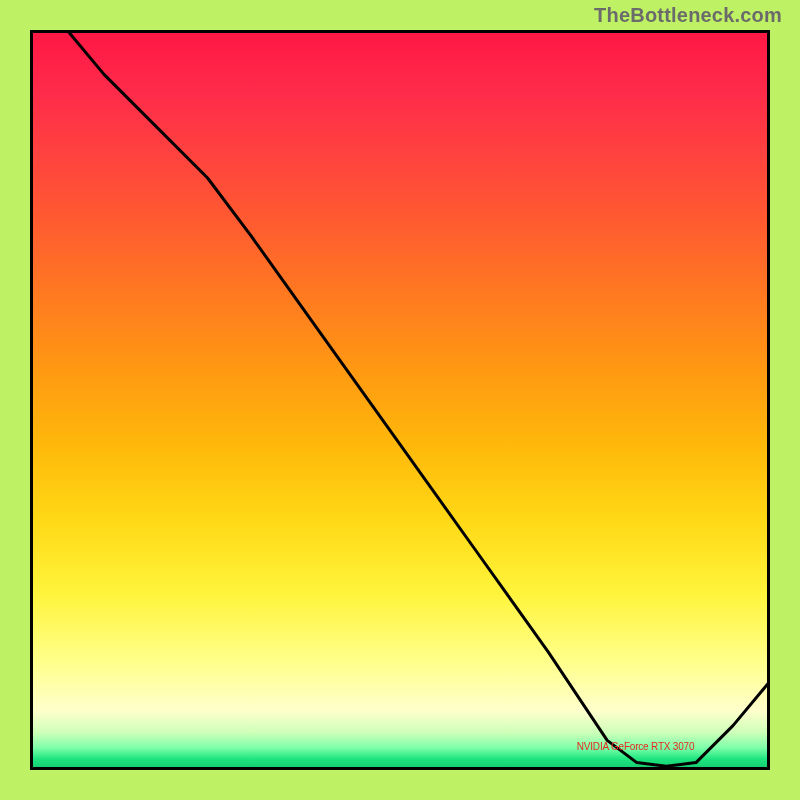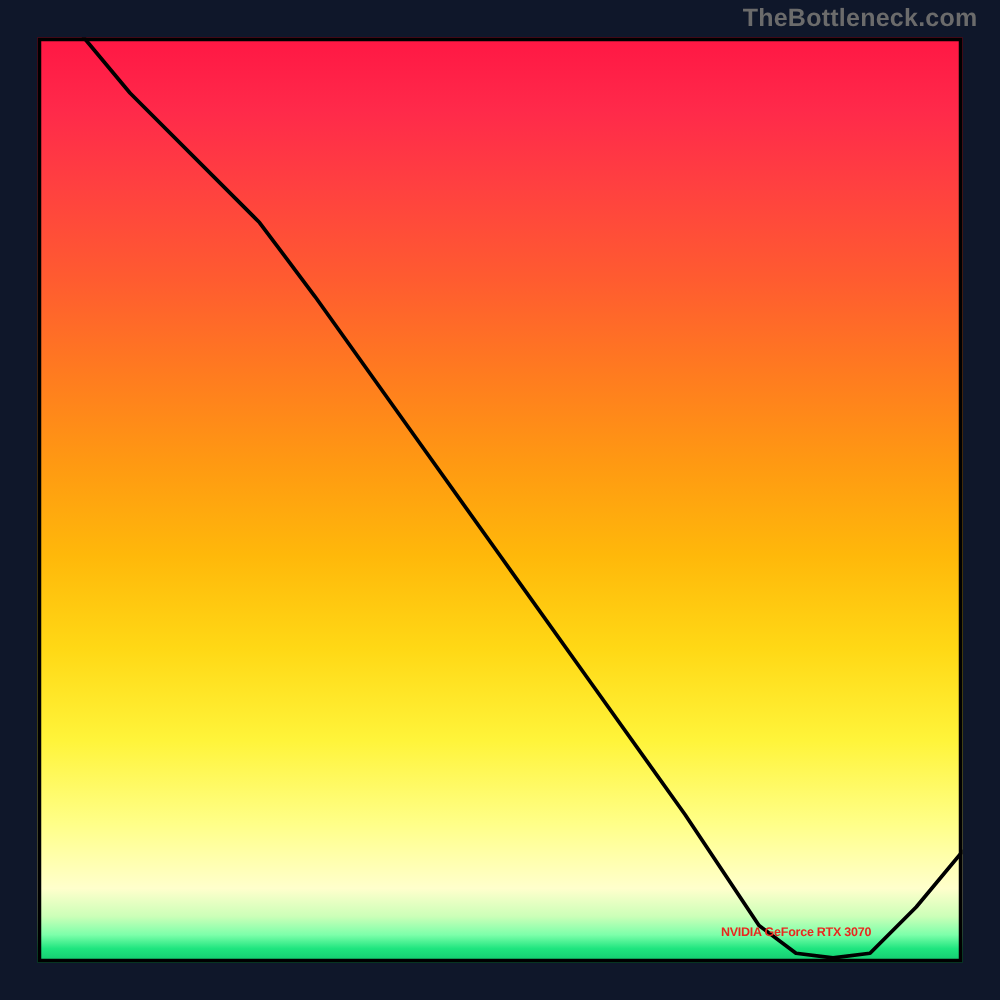--- a/index.html
+++ b/index.html
@@ -8,21 +8,21 @@
     width: 800px;
     height: 800px;
     background: #000;
     font-family: Arial, Helvetica, sans-serif;
     overflow: hidden;
   }
   .frame {
     position: relative;
     width: 800px;
     height: 800px;
-    background: #0f172a;
+    background: #bef264;
   }
   .watermark {
     position: absolute;
     top: 4px;
     right: 18px;
     color: #6b6b6b;
     font-size: 20px;
     font-weight: 600;
     letter-spacing: 0.2px;
     user-select: none;
@@ -78,21 +78,21 @@
     left: 0;
     top: 0;
     width: 740px;
     height: 740px;
     pointer-events: none;
   }
   .annotation {
     position: absolute;
     color: #e8281f;
     font-size: 10px;
-    font-weight: 700;
+    font-weight: 400;
     letter-spacing: -0.2px;
     white-space: nowrap;
   }
 </style>
 </head>
 <body>
 
 <div class="frame">
 
   <div class="watermark">TheBottleneck.com</div>

